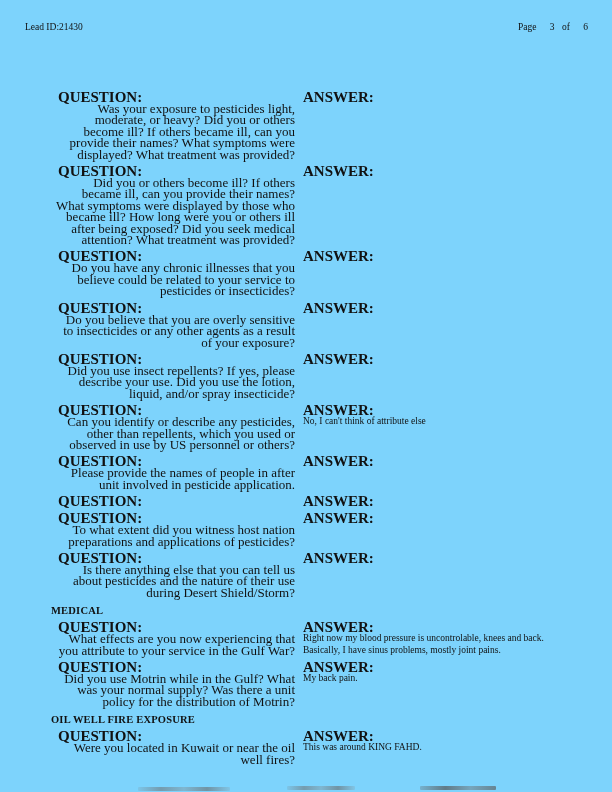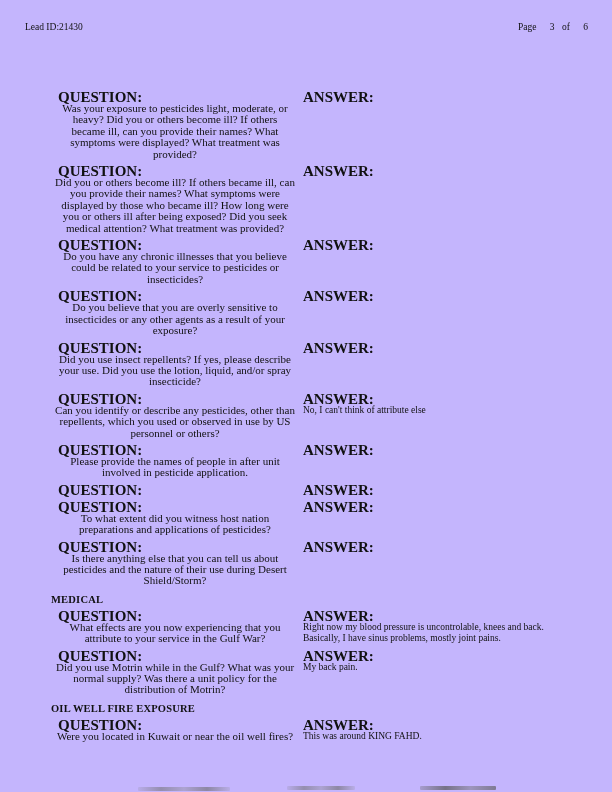--- a/index.html
+++ b/index.html
@@ -1,20 +1,20 @@
 <!DOCTYPE html>
 <html><head>
 <meta charset="utf-8">
 <style>
   html,body { margin:0; padding:0; background:#e8e8e8; }
   .page {
     position:relative;
     width:612px; height:792px;
     margin:0 auto;
-    background:#c4b5fd;
+    background:#7dd3fc;
     font-family:"Liberation Serif", serif;
     color:#111;
     overflow:hidden;
   }
   .page-header {
     position:absolute; top:22px; left:25px; right:24px;
     display:flex; justify-content:space-between; align-items:baseline;
     font-size:9.5px;
   }
   .pageno span { display:inline-block; }
@@ -30,23 +30,23 @@
     letter-spacing:0.2px;
   }
   .qa-row { display:flex; margin-top:5px; }
   .q-col { width:256px; flex:0 0 256px; }
   .a-col { flex:1; max-width:268px; }
   .q-label, .a-label {
     font-weight:bold; font-size:15px; line-height:12px;
   }
   .q-label { margin-left:11px; }
   .q-text {
-    font-size:11px; line-height:11.4px;
+    font-size:13px; line-height:11.4px;
     margin-left:8px; padding-right:8px;
-    text-align:center;
+    text-align:right;
   }
   .a-text {
     font-size:9.5px; line-height:11.4px;
     max-width:258px;
   }
   
   .smudge {
     position:absolute; height:4px; border-radius:1px;
     background:linear-gradient(90deg,
       rgba(120,120,120,0.15), rgba(110,110,110,0.55),

